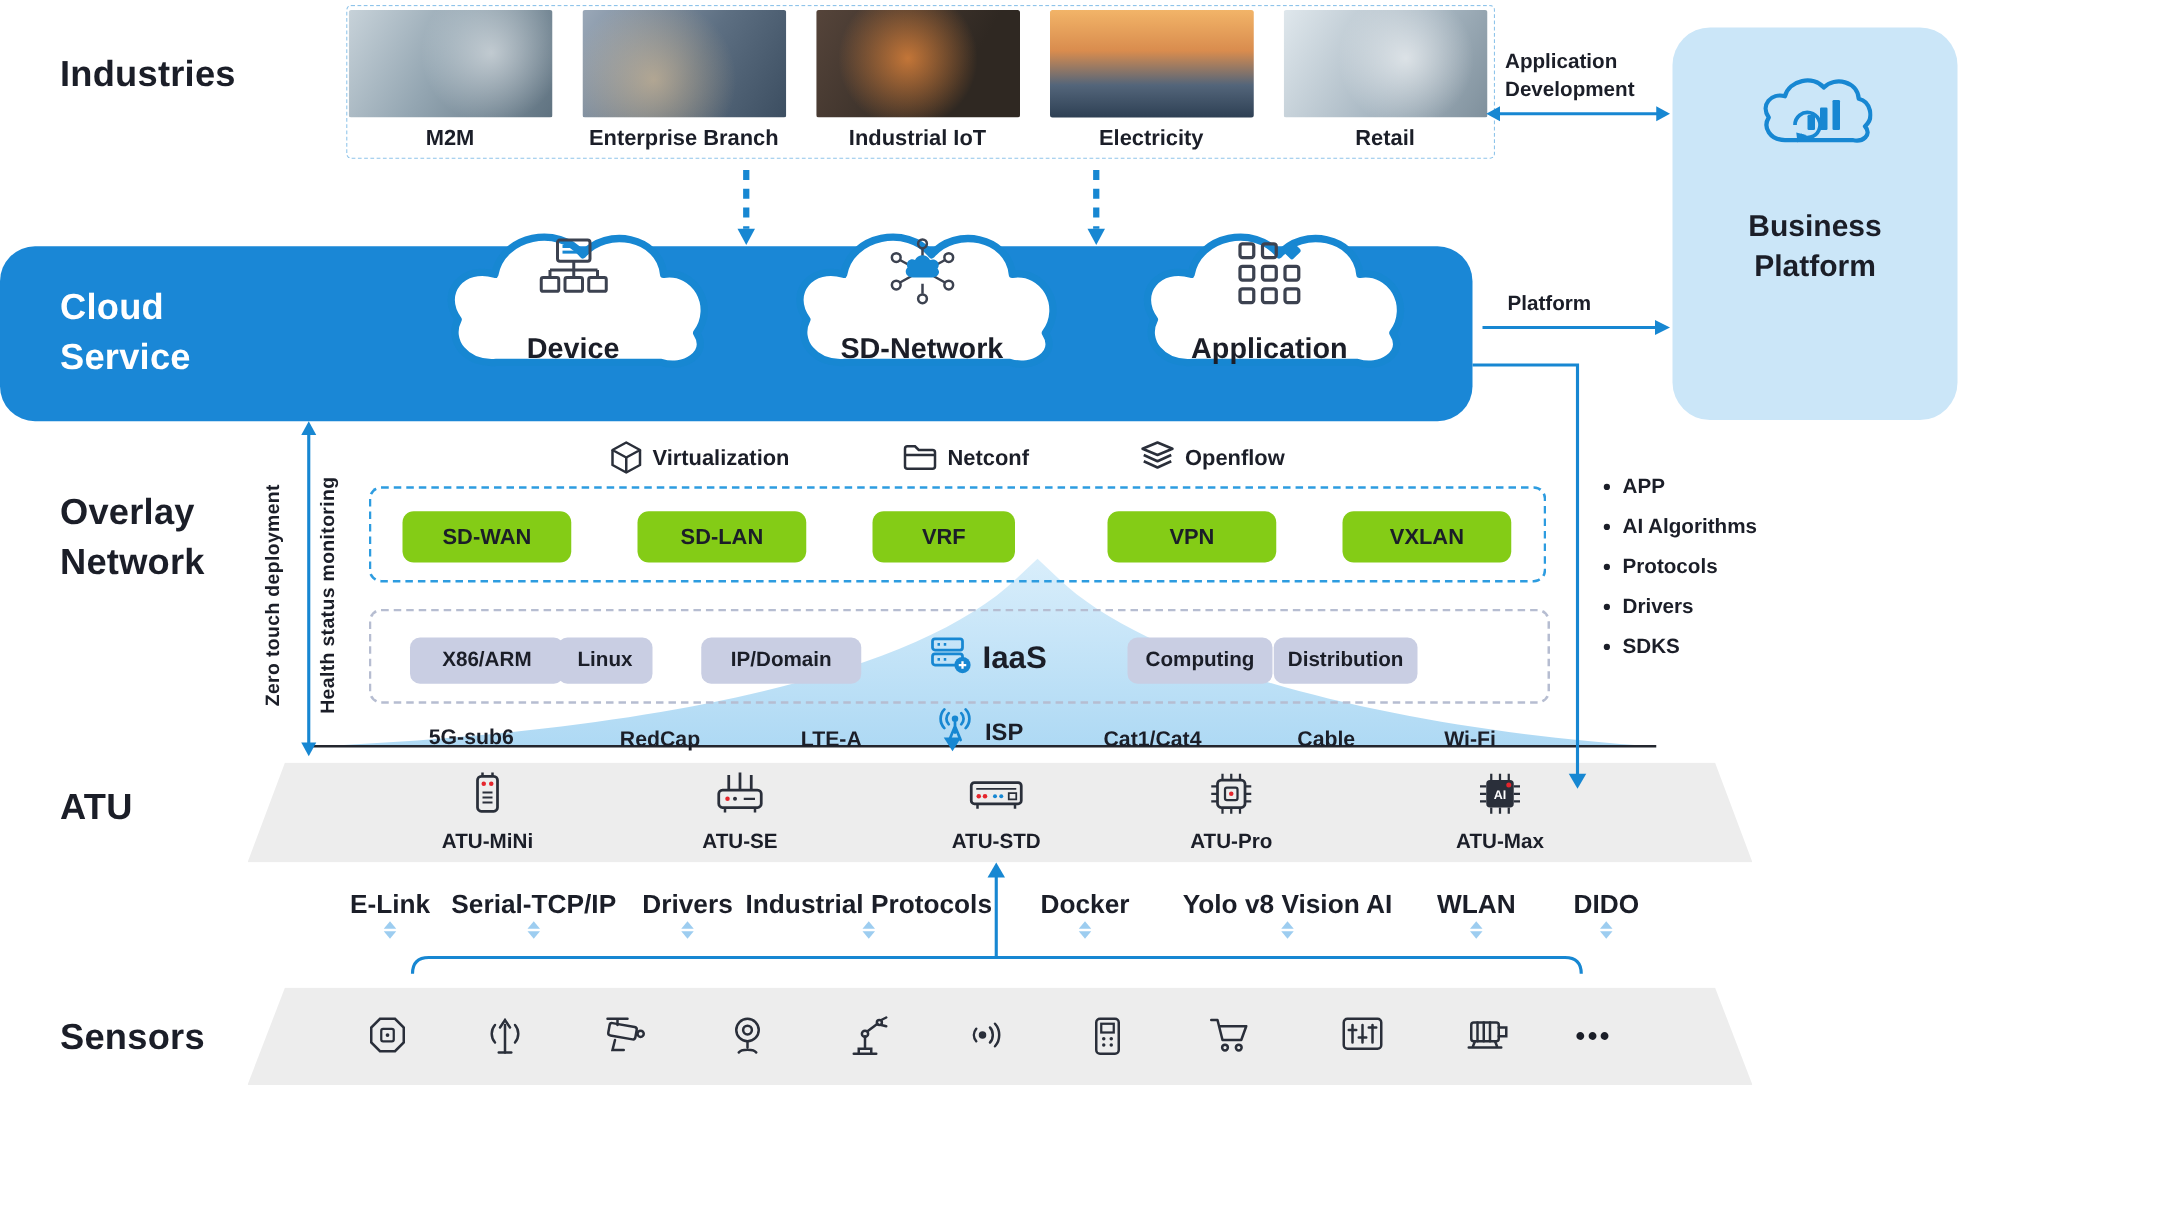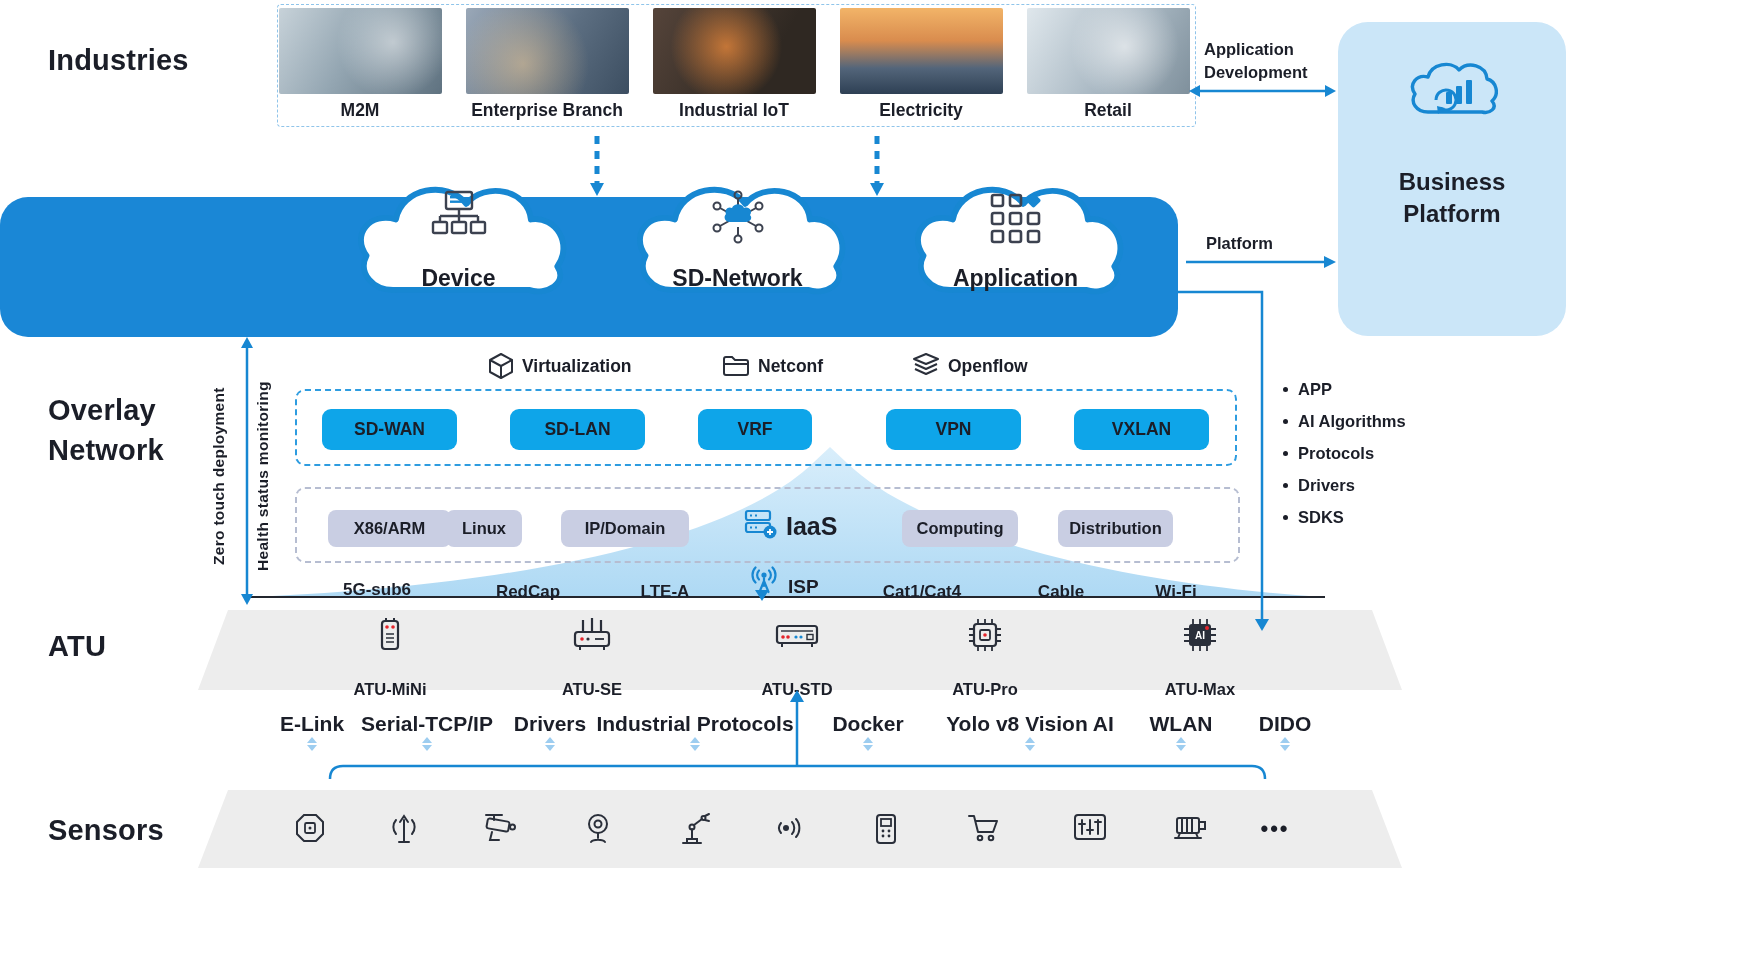--- a/index.html
+++ b/index.html
@@ -6,32 +6,32 @@
   body { background:#fff; font-family:"Liberation Sans", sans-serif; color:#1b1e28; }
   .canvas { position:relative; width:1742px; height:965px; background:#fff; overflow:hidden; }
   .abs { position:absolute; }
   .sec { font-size:29px; font-weight:800; color:#1b1e28; line-height:40px; letter-spacing:.2px; }
   .ctr { transform:translateX(-50%); white-space:nowrap; text-align:center; }
   .b17 { font-size:17.5px; font-weight:700; }
   .photo { position:absolute; top:8px; width:163px; height:86px; border-radius:2px; }
   .photo-label { position:absolute; top:100px; font-size:17.5px; font-weight:700; }
   .dashedbox-blue { position:absolute; border:2px dashed #2d9ce0; border-radius:10px; }
   .dashedbox-gray { position:absolute; border:2px dashed #b6bdd1; border-radius:10px; }
-  .pillb { position:absolute; top:409px; height:41px; background:#0ea5e9; border-radius:9px;
+  .pillb { position:absolute; top:409px; height:41px; background:#84cc16; border-radius:9px;
            display:flex; align-items:center; justify-content:center; font-size:17.5px; font-weight:700; }
   .pillg { position:absolute; top:510px; height:37px; background:#c9cee3; border-radius:8px;
            display:flex; align-items:center; justify-content:center; font-size:16.5px; font-weight:700; }
   .vtxt { writing-mode:vertical-rl; transform:rotate(180deg); font-size:15.5px; font-weight:600;
           letter-spacing:.3px; text-align:center; }
   .cap { position:absolute; left:1283px; display:flex; align-items:center; gap:10px;
          font-size:16.5px; font-weight:600; }
   .cap .dot { width:5px; height:5px; border-radius:50%; background:#1b1e28; flex:0 0 auto; }
   .band { position:absolute; left:198px; width:1204px; background:#ededed;
           clip-path:polygon(30px 0, 1174px 0, 100% 100%, 0 100%); }
-  .devlbl { position:absolute; top:664px; font-size:16.5px; font-weight:700;margin-top:16px; }
+  .devlbl { position:absolute; top:664px; font-size:16.5px; font-weight:700; }
   .devicon { position:absolute; top:616px; }
   .feat { position:absolute; top:712px; font-size:21px; font-weight:700; }
   .dia { position:absolute; top:737px; display:flex; flex-direction:column; align-items:center; gap:2px; }
   .tri-u { width:0; height:0; border-left:5px solid transparent; border-right:5px solid transparent;
            border-bottom:6px solid #9dcdf0; }
   .tri-d { width:0; height:0; border-left:5px solid transparent; border-right:5px solid transparent;
            border-top:6px solid #9dcdf0; }
   .cloud { position:absolute; width:225px; height:142px; }
   .cloud svg.shape { position:absolute; left:0; top:0; width:100%; height:100%; }
   .cloud-icon { position:absolute; left:50%; top:20px; transform:translateX(-50%); }
@@ -88,20 +88,24 @@
         <polygon points="31,50 39,52 32,58" fill="#1787d2"></polygon>
       </svg>
     </div>
     <div class="abs" style="left:0;top:144px;width:100%;text-align:center;font-size:24px;font-weight:800;line-height:32px">
       <div>Business</div>
       <div>Platform</div>
     </div>
   </div>
 
   <div class="abs" style="left:0;top:197px;width:1178px;height:140px;background:#1a87d6;border-radius:28px"></div>
+  <div class="abs sec" style="left:48px;top:226px;color:#fff">
+    <div>Cloud</div>
+    <div>Service</div>
+  </div>
 
   <div class="cloud" style="left:346px;top:169px">
     <svg class="shape" viewBox="0 0 230 140">
         <path d="M52 121 C27 123 12 103 21 86 C5 64 25 41 51 49 C57 17 103 8 123 33 C142 10 186 18 189 49 C215 45 232 75 216 97 C227 114 205 127 187 121 Z" fill="#fff" stroke="#1787d2" stroke-width="6" stroke-linejoin="round"></path>
       </svg>
     <div class="cloud-icon">
       <svg width="60" height="56" viewBox="0 0 60 56">
         <g fill="none" stroke="#3c4250" stroke-width="2.4">
           <rect x="17" y="3" width="26" height="17" rx="2"></rect>
           <path d="M30 20 V27 M11 27 H49 M11 27 V33 M30 27 V33 M49 27 V33"></path>
@@ -204,21 +208,21 @@
   <div class="pillb" style="left:510px;width:135px">SD-LAN</div>
   <div class="pillb" style="left:698px;width:114px">VRF</div>
   <div class="pillb" style="left:886px;width:135px">VPN</div>
   <div class="pillb" style="left:1074px;width:135px">VXLAN</div>
 
   <div class="dashedbox-gray" style="left:295px;top:487px;width:945px;height:76px"></div>
   <div class="pillg" style="left:328px;width:123px">X86/ARM</div>
   <div class="pillg" style="left:446px;width:76px">Linux</div>
   <div class="pillg" style="left:561px;width:128px">IP/Domain</div>
   <div class="pillg" style="left:902px;width:116px">Computing</div>
-  <div class="pillg" style="left:1058px;width:115px">Distribution</div>
+  <div class="pillg" style="left:1019px;width:115px">Distribution</div>
 
   <div class="abs" style="left:744px;top:508px">
     <svg width="34" height="32" viewBox="0 0 34 32">
       <g fill="none" stroke="#1787d2" stroke-width="2.2">
         <rect x="2" y="3" width="24" height="9" rx="2"></rect>
           <rect x="2" y="15" width="24" height="9" rx="2"></rect>
         <path d="M6 7.5 H8 M11 7.5 H13 M6 19.5 H8 M11 19.5 H13"></path>
       </g>
       <circle cx="26" cy="24" r="6.5" fill="#1787d2"></circle>
       <path d="M23 24 h6 M26 21 v6" stroke="#fff" stroke-width="1.8"></path>

